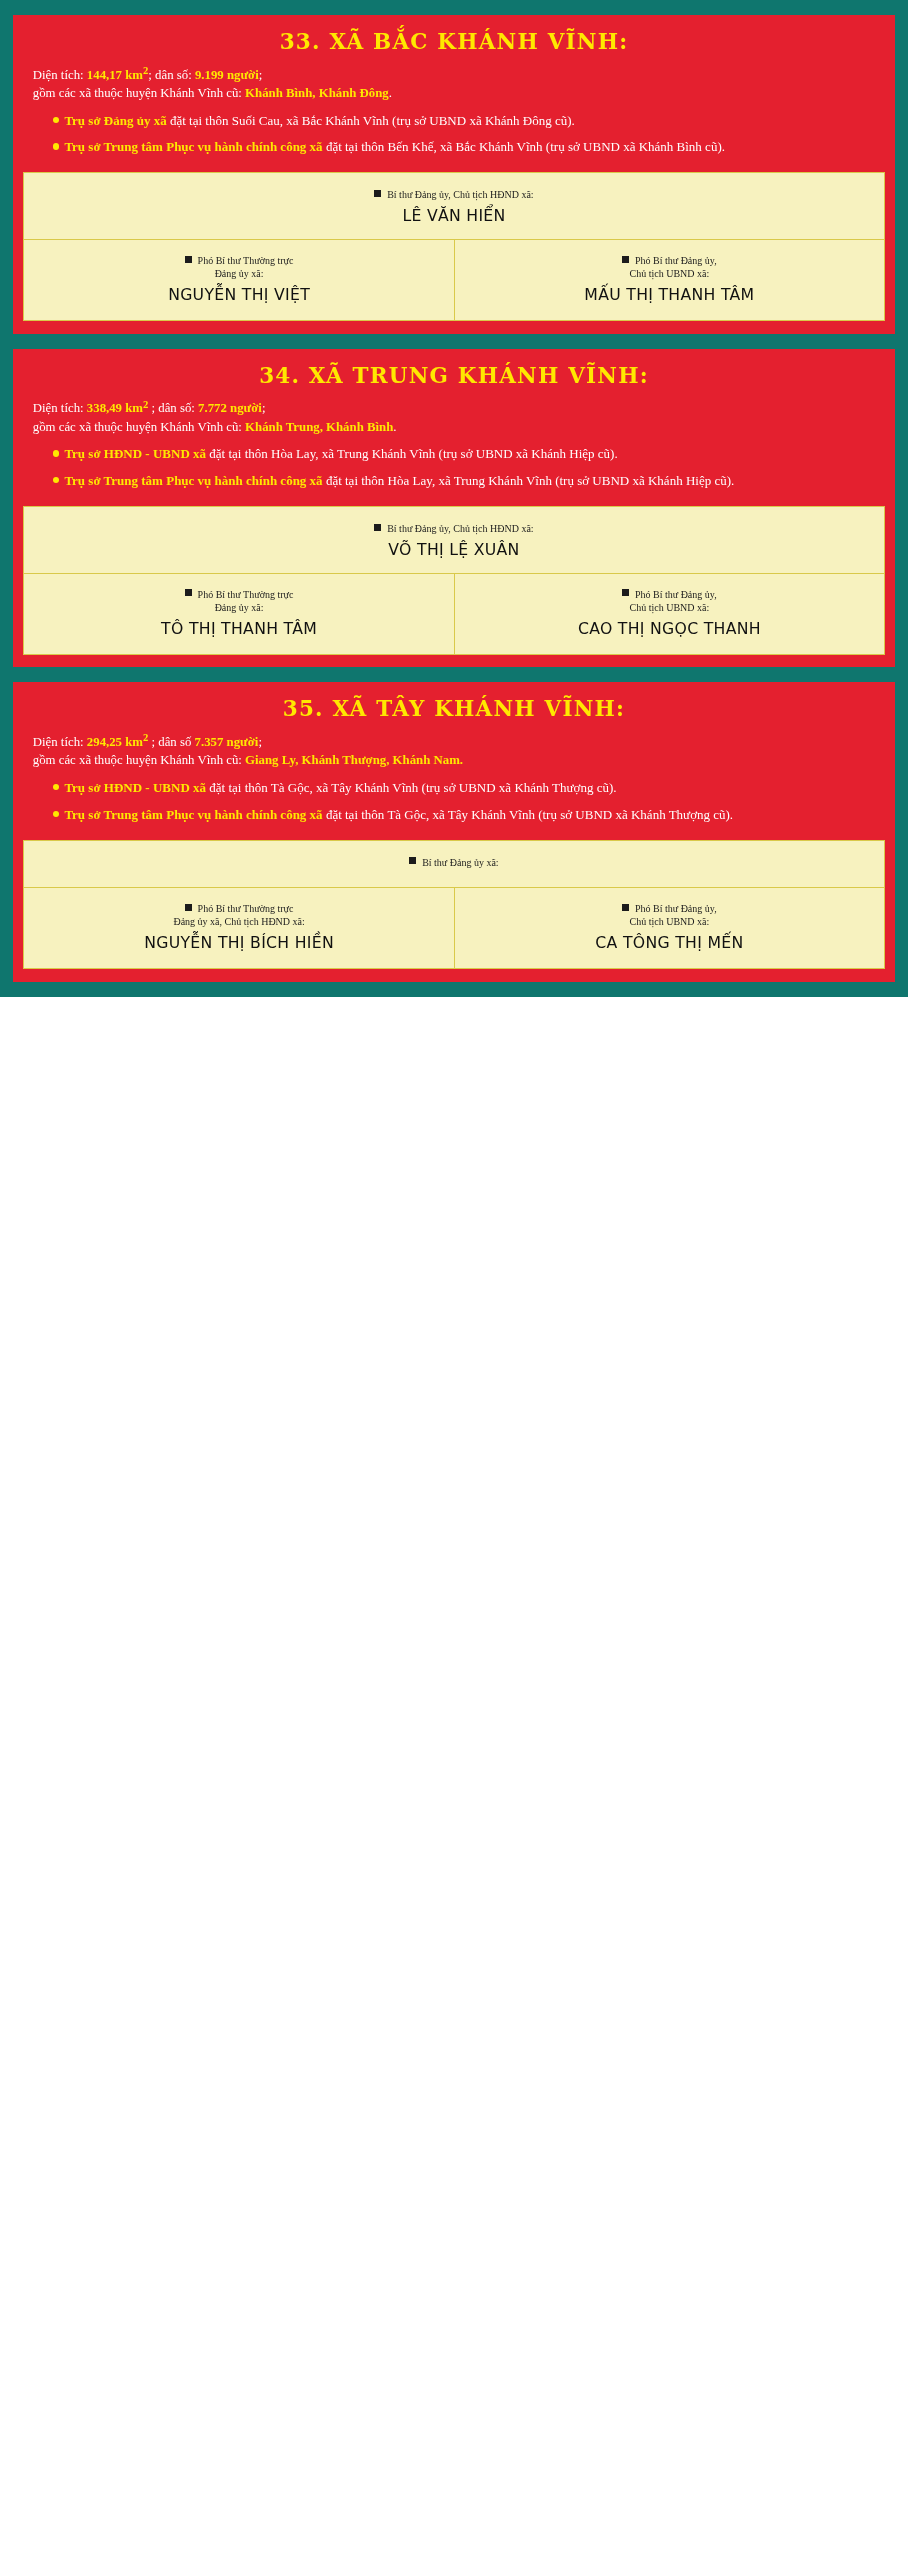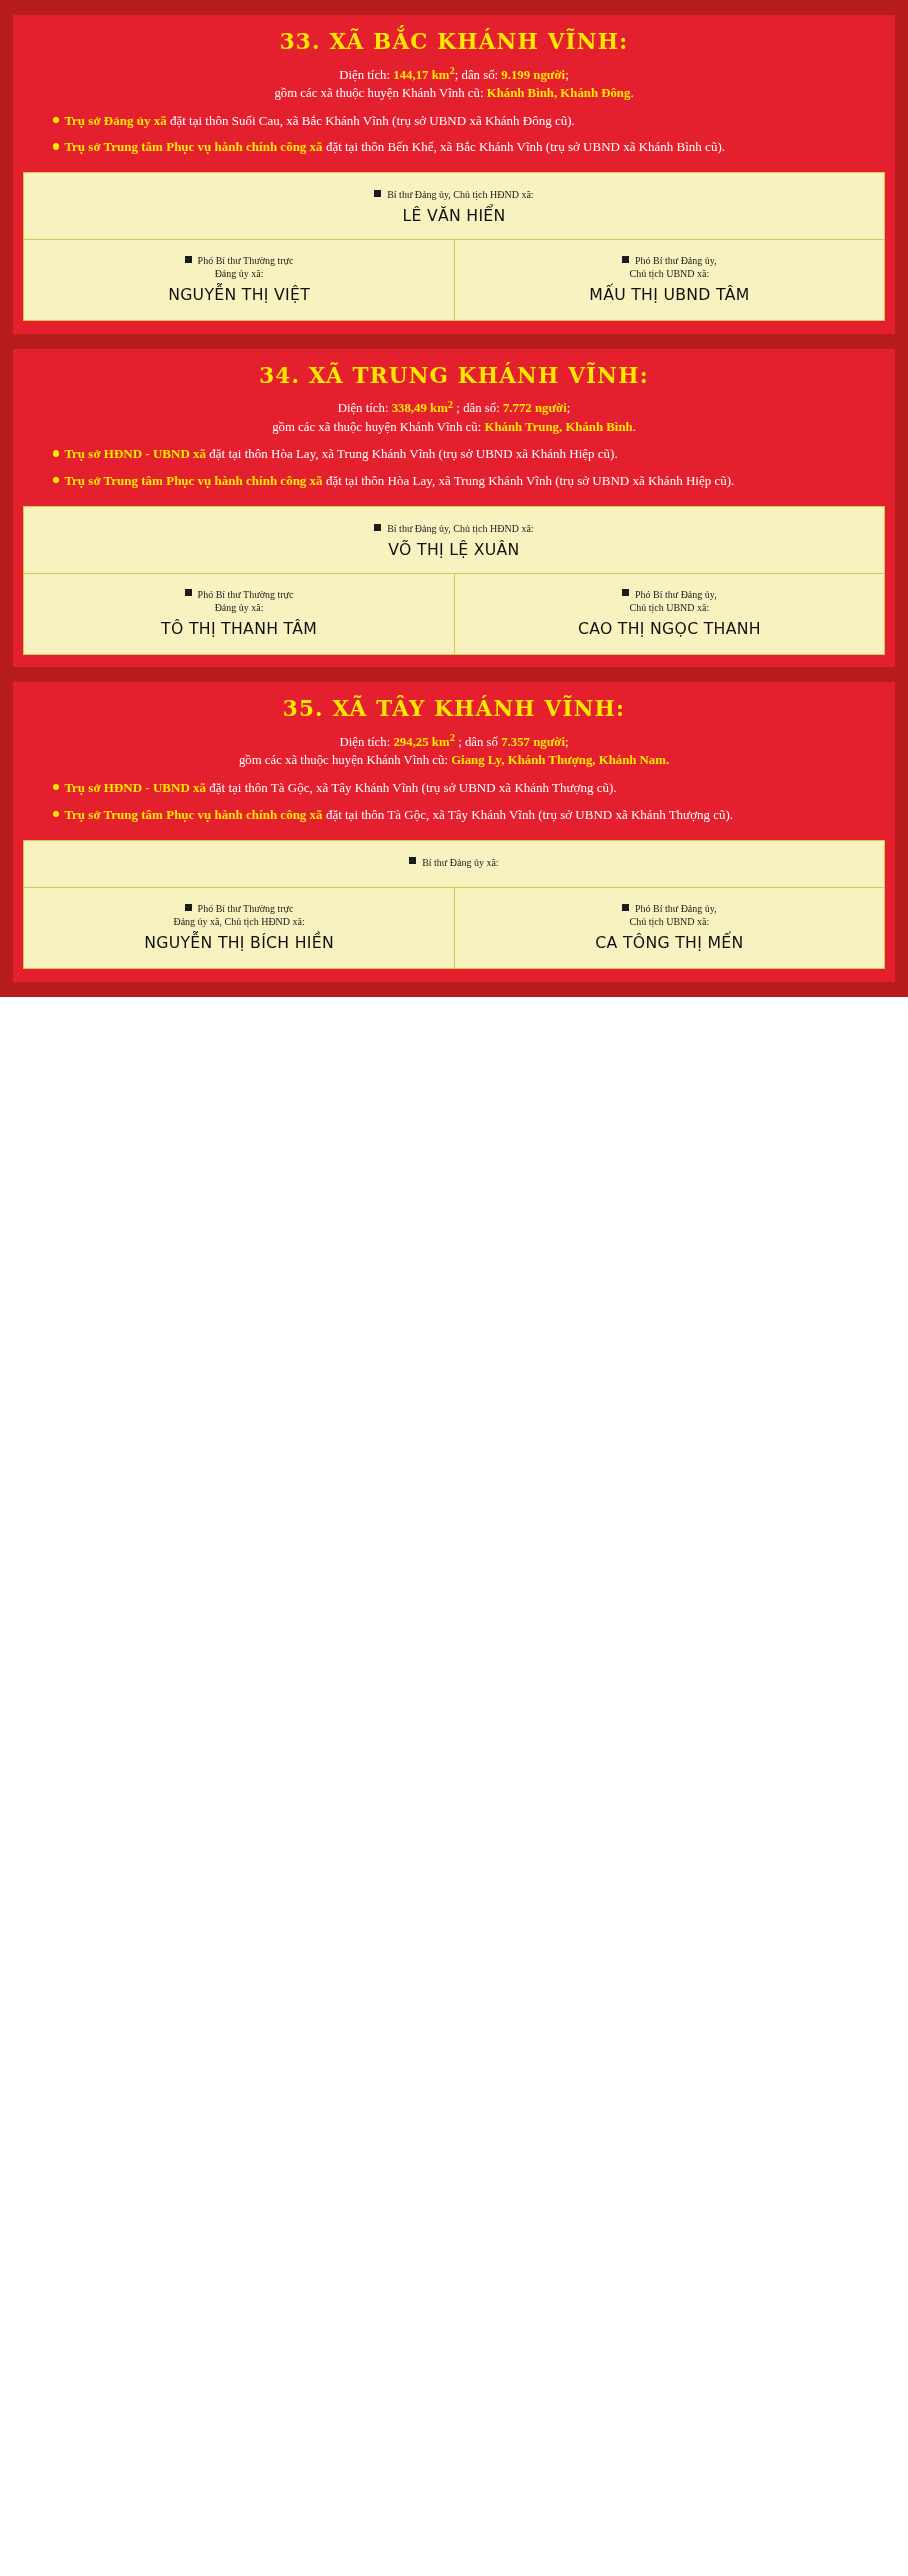--- a/index.html
+++ b/index.html
@@ -8,21 +8,21 @@
     background: #ffffff;
   }
   body {
     width: 908px;
     font-family: "Liberation Serif", serif;
   }
   .page {
     width: 908px;
     box-sizing: border-box;
     padding: 15px 12.8px 15px 12.8px;
-    background: #b91c1c;
+    background: #0f766e;
   }
   .card {
     background: #e4202f;
     margin-bottom: 15px;
     box-sizing: border-box;
     padding: 0;
   }
   .card:last-child { margin-bottom: 0; }
 
   .card-head {
@@ -32,21 +32,20 @@
     text-align: center;
     color: #ffe800;
     font-family: "DejaVu Serif", serif;
     font-weight: bold;
     font-size: 21.5px;
     letter-spacing: 1.2px;
     margin: 0 0 8px 0;
     line-height: 1.15;
   }
   .meta {
-    text-align: center;
     color: #ffffff;
     font-size: 12.8px;
     line-height: 1.42;
     margin: 0 0 9.3px 0;
   }
   .meta b { color: #ffe800; }
 
   .bullets {
     margin: 0;
   }
@@ -142,21 +141,21 @@
         <p class="office-role"><span class="sq"></span><span>Bí thư Đảng ủy, Chủ tịch HĐND xã:</span></p>
         <p class="office-name">LÊ VĂN HIỂN</p>
       </div>
       <div class="office-bottom">
         <div class="office-cell">
           <p class="office-role"><span class="sq"></span><span>Phó Bí thư Thường trực</span><br><span>Đảng ủy xã:</span></p>
           <p class="office-name">NGUYỄN THỊ VIỆT</p>
         </div>
         <div class="office-cell">
           <p class="office-role"><span class="sq"></span><span>Phó Bí thư Đảng ủy,</span><br><span>Chủ tịch UBND xã:</span></p>
-          <p class="office-name">MẤU THỊ UBND TÂM</p>
+          <p class="office-name">MẤU THỊ THANH TÂM</p>
         </div>
       </div>
     </div>
     <div class="spacer-bottom"></div>
   </div>
 
   <div class="card">
     <div class="card-head">
       <h2 class="card-title">34. XÃ TRUNG KHÁNH VĨNH:</h2>
       <p class="meta">

